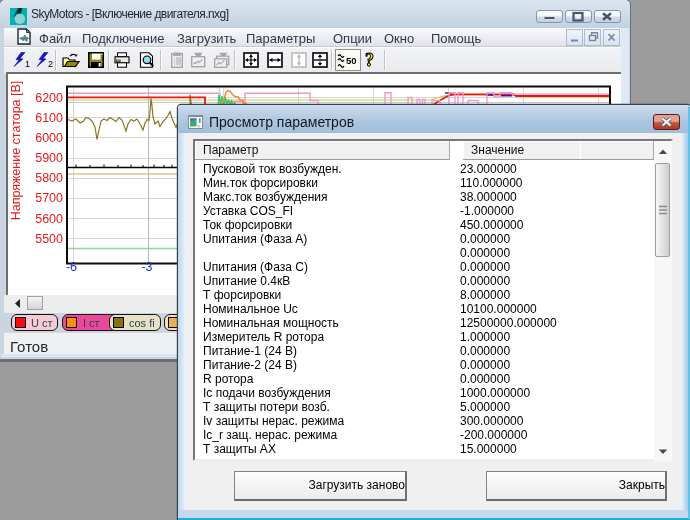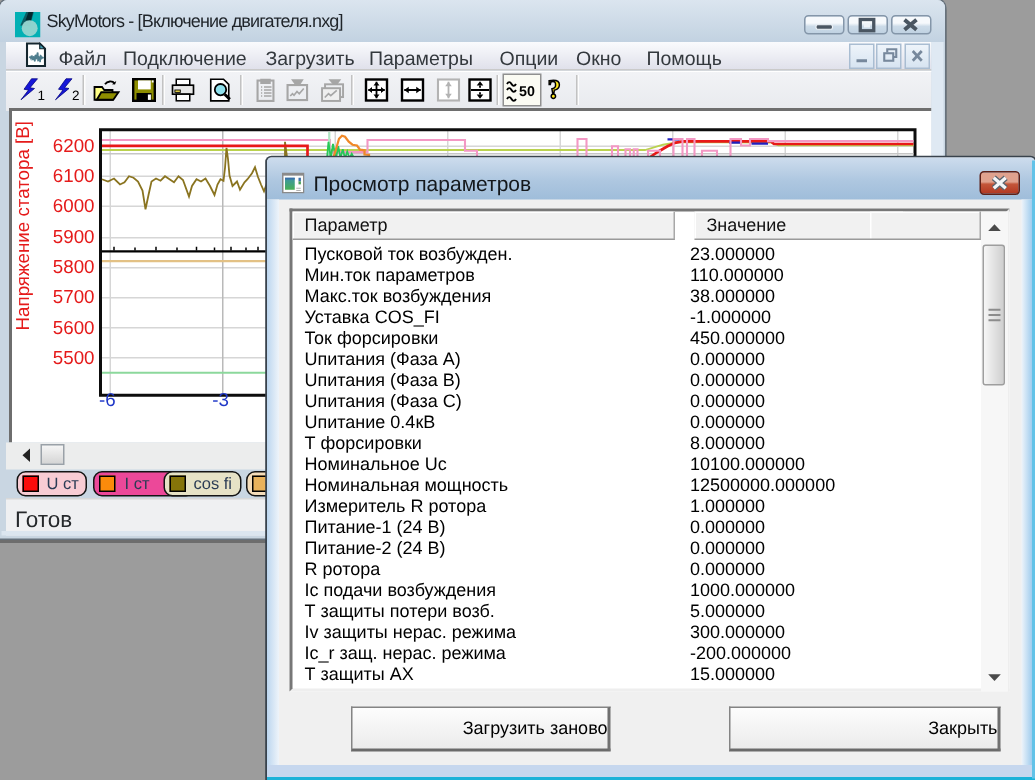--- a/index.html
+++ b/index.html
@@ -332,41 +332,40 @@
       </div>
     <div class="abs hsec" style="left:385px;width:74px">
         <span></span>
       </div>
     <div class="abs" id="rows">
       <div class="row">
           <span class="pn">Пусковой ток возбужден.</span>
           <span class="pv">23.000000</span>
         </div>
       <div class="row">
-          <span class="pn">Мин.ток параметров</span>
+          <span class="pn">Мин.ток форсировки</span>
           <span class="pv">110.000000</span>
         </div>
       <div class="row">
           <span class="pn">Макс.ток возбуждения</span>
           <span class="pv">38.000000</span>
         </div>
       <div class="row">
           <span class="pn">Уставка COS_FI</span>
           <span class="pv">-1.000000</span>
         </div>
       <div class="row">
           <span class="pn">Ток форсировки</span>
           <span class="pv">450.000000</span>
         </div>
       <div class="row">
           <span class="pn">Uпитания (Фаза А)</span>
           <span class="pv">0.000000</span>
         </div>
       <div class="row">
-          <span class="pn">Uпитания (Фаза В)</span>
           <span class="pv">0.000000</span>
         </div>
       <div class="row">
           <span class="pn">Uпитания (Фаза С)</span>
           <span class="pv">0.000000</span>
         </div>
       <div class="row">
           <span class="pn">Uпитание 0.4кВ</span>
           <span class="pv">0.000000</span>
         </div>

